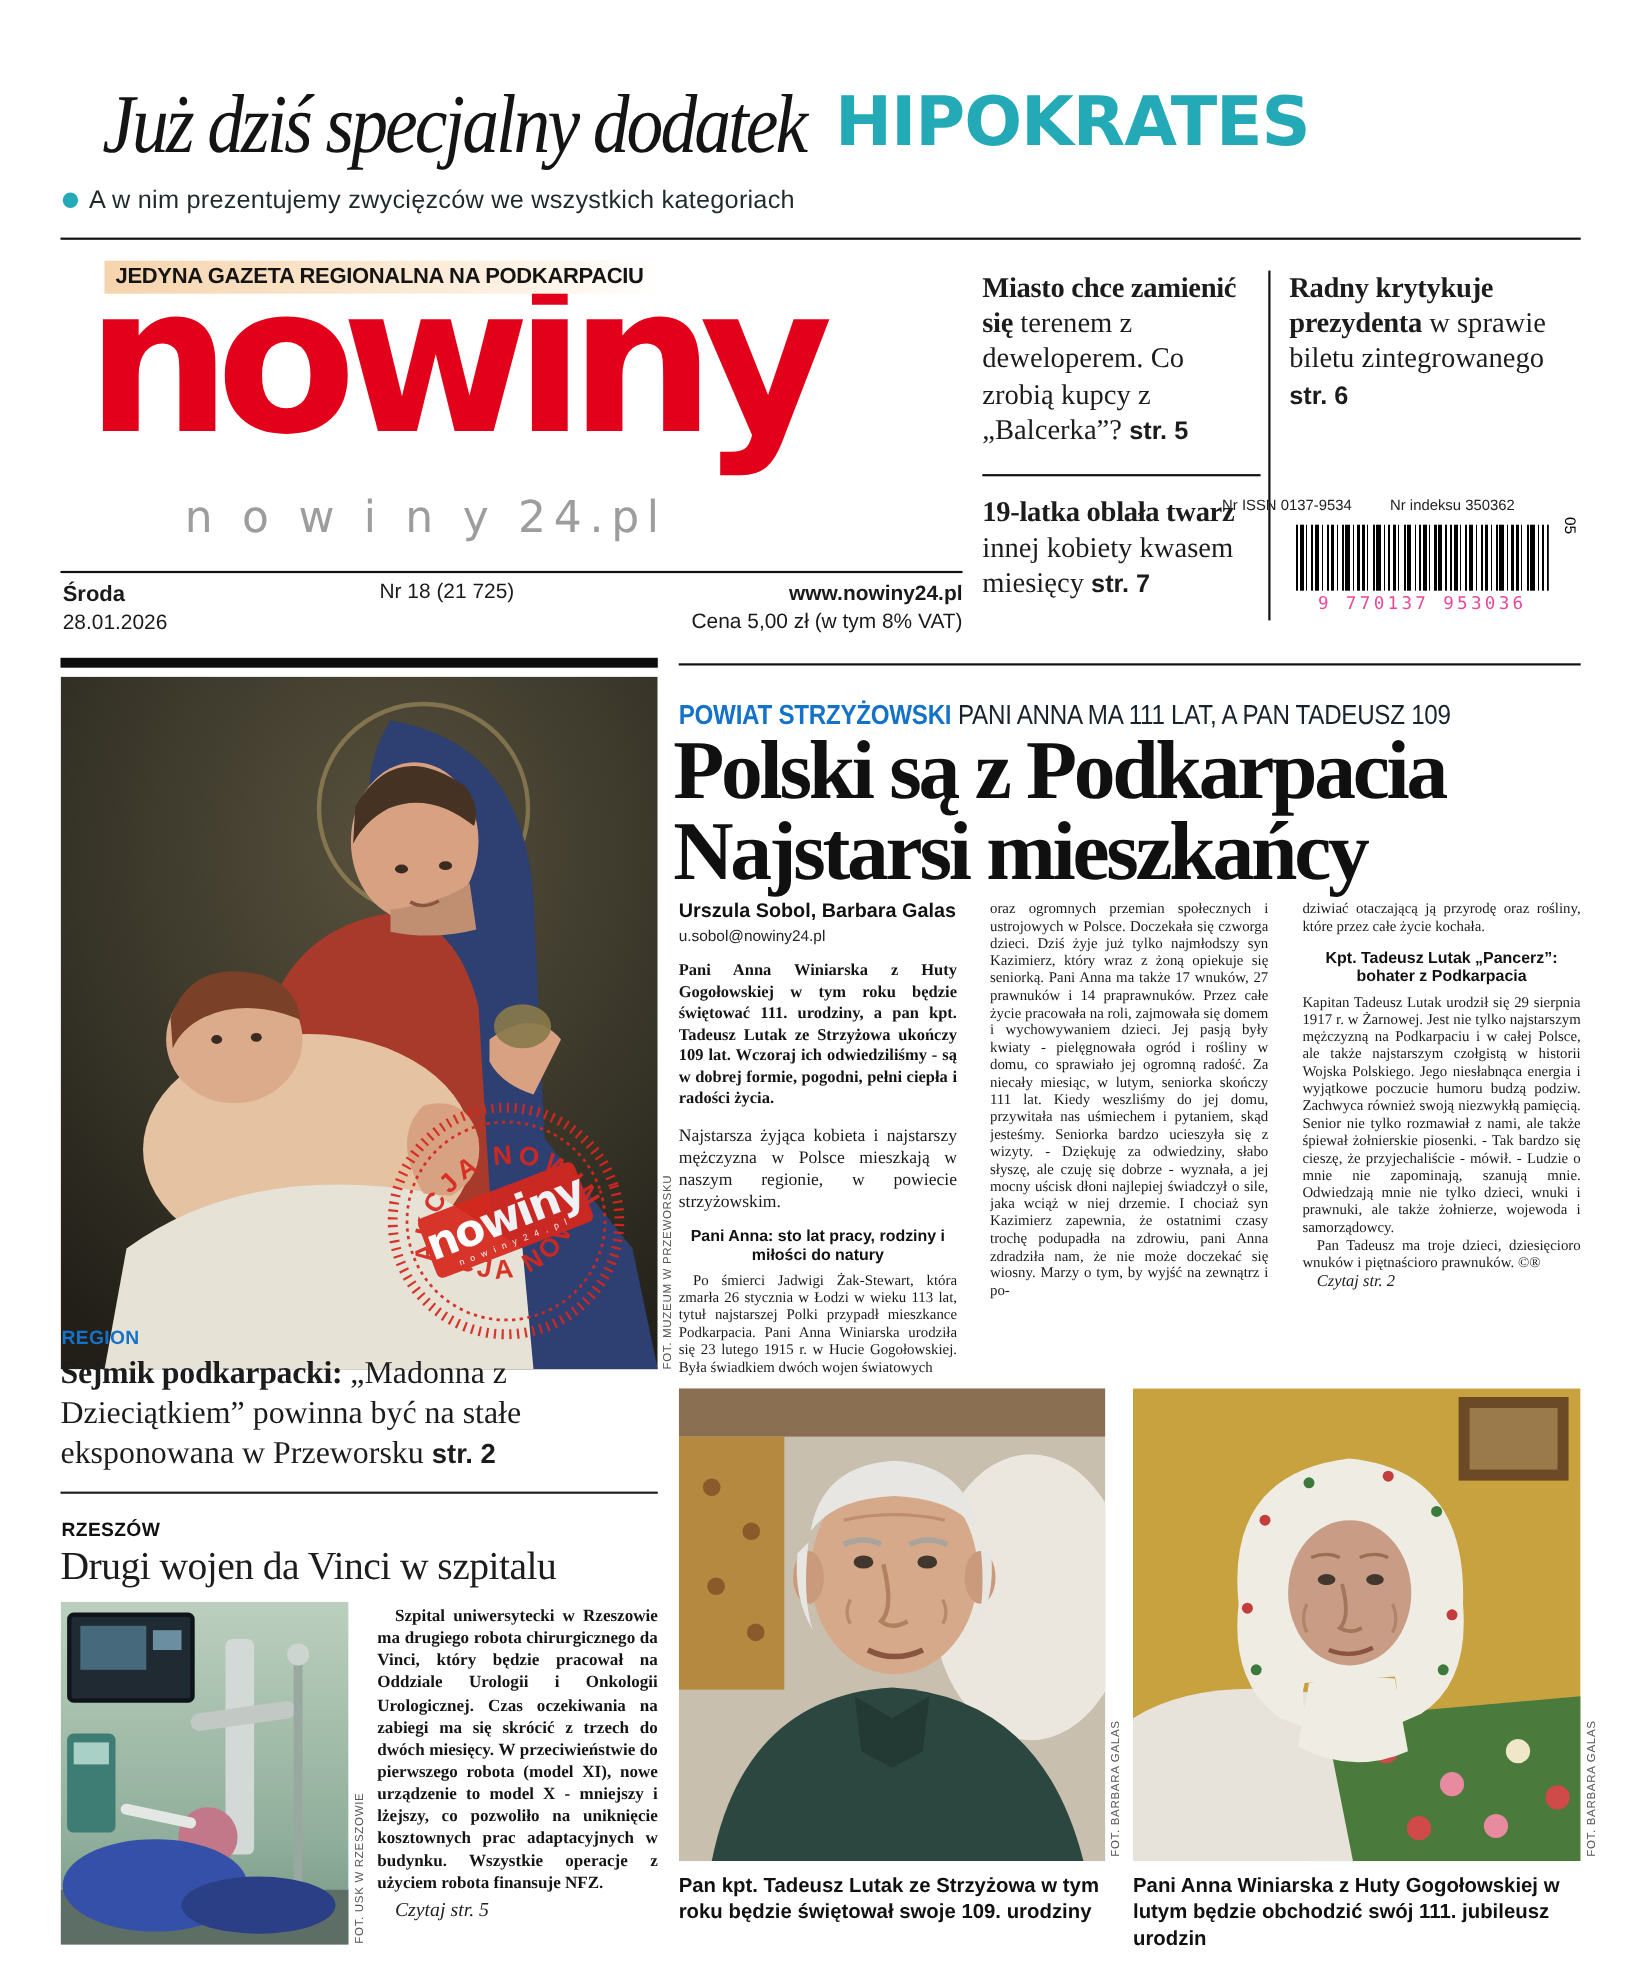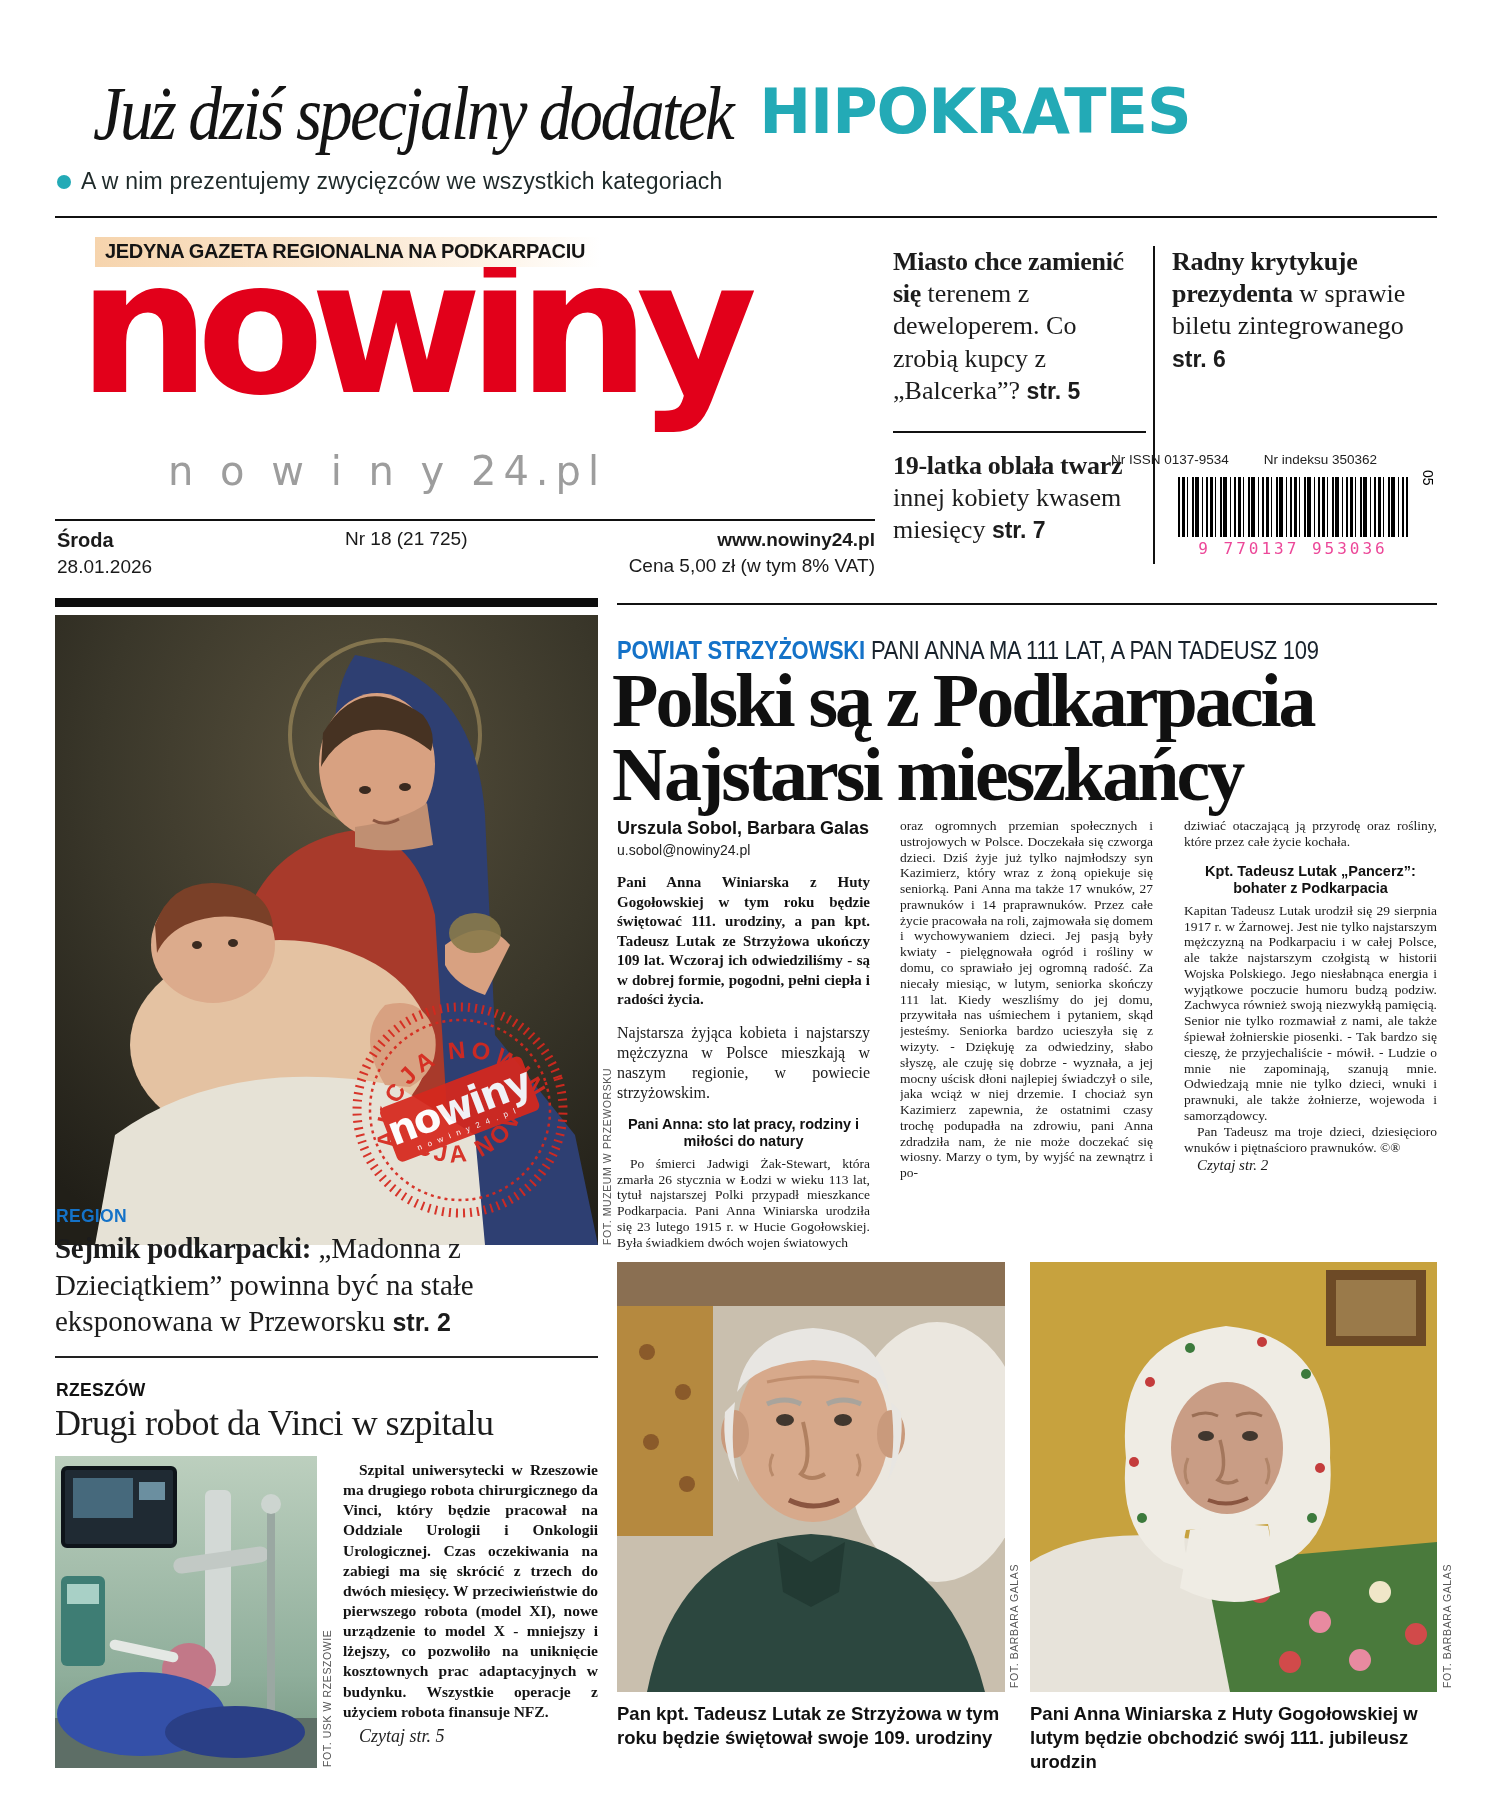--- a/index.html
+++ b/index.html
@@ -245,21 +245,21 @@
 
 <div class="abs region-label">REGION</div>
 <div class="abs region-head">
   <b>Sejmik podkarpacki:</b>
   <span>„Madonna z Dzieciątkiem” powinna być na stałe eksponowana w Przeworsku</span>
   <span class="pg">str. 2</span>
 </div>
 <div class="abs left-divider"></div>
 
 <div class="abs rz-label">RZESZÓW</div>
-<div class="abs rz-head">Drugi robot da Vinci w szpitalu</div>
+<div class="abs rz-head">Drugi wojen da Vinci w szpitalu</div>
 
 <div class="abs robot photo-frame">
   <svg width="262" height="312" viewBox="0 0 262 312">
     <defs>
       <linearGradient id="rg" x1="0" y1="0" x2="0" y2="1">
         <stop offset="0" stop-color="#bccfbe"></stop>
           <stop offset=".7" stop-color="#8fae9b"></stop>
           <stop offset="1" stop-color="#73937f"></stop>
       </linearGradient>
     </defs>

